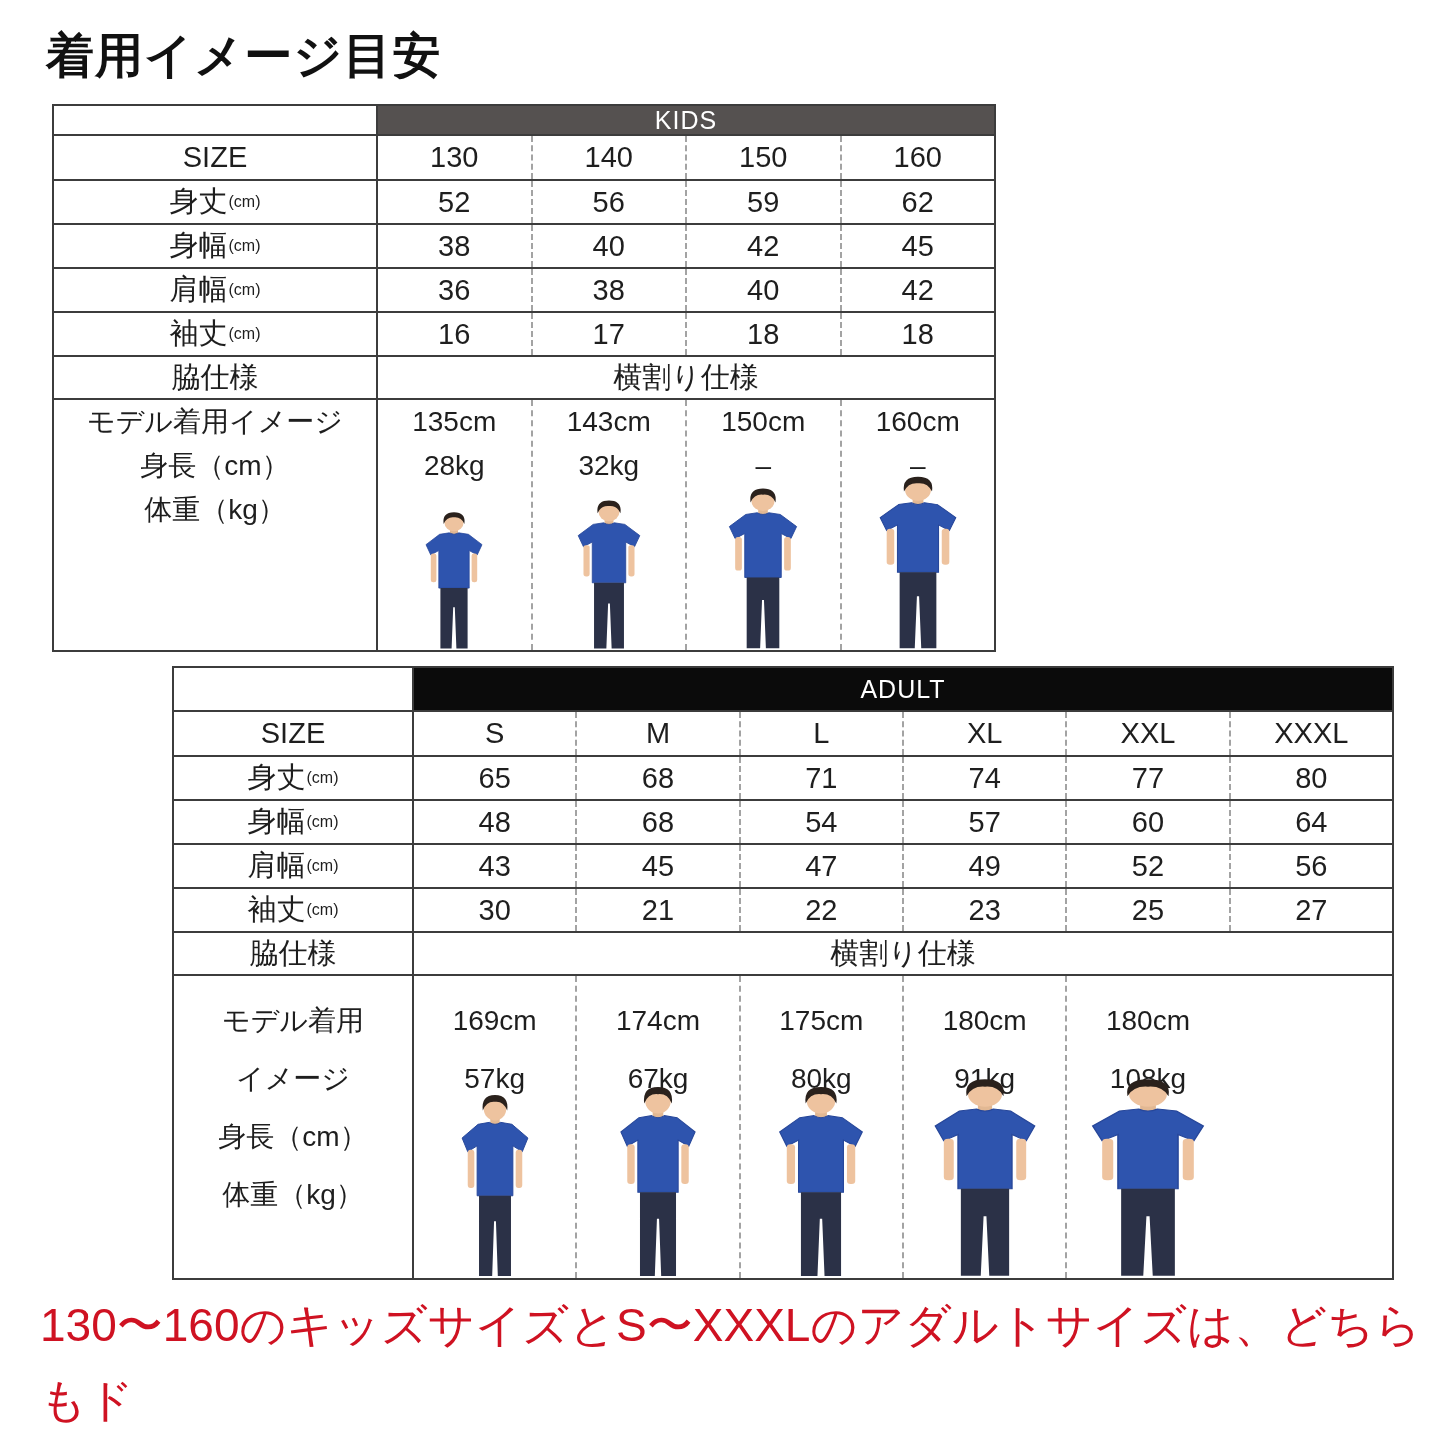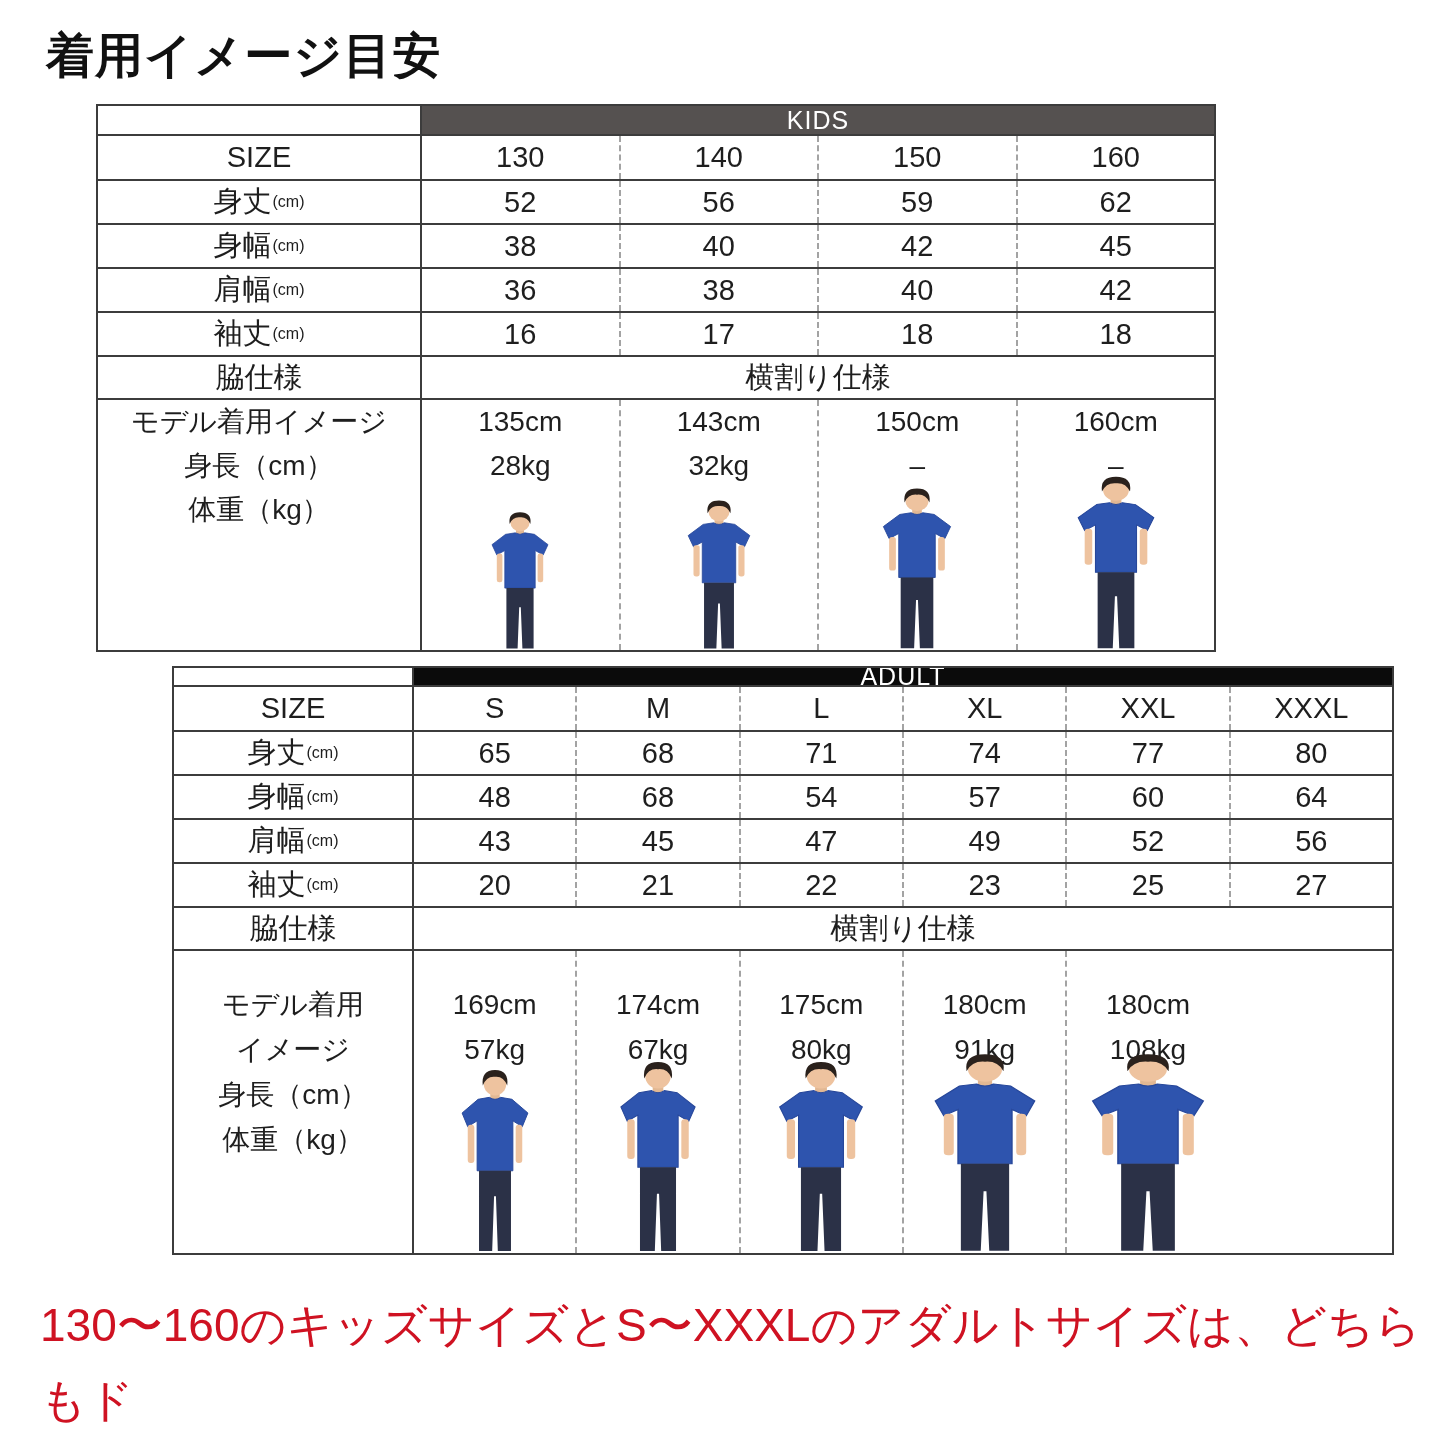--- a/index.html
+++ b/index.html
@@ -17,40 +17,40 @@
   .tr:last-child{border-bottom:none;}
   .td{display:flex;align-items:center;justify-content:center;box-sizing:border-box;overflow:hidden;}
   .td.v{border-left:2px dashed #a3a3a3;}
   .td.vs{border-left:2px solid #3c3c3c;}
   .group{grid-column:2/-1;color:#fff;font-size:25px;letter-spacing:1px;}
   .span-all{grid-column:2/-1;}
   .lbl{font-size:29px;}
   .unit{font-size:16px;margin-left:1px;}
   .num{font-size:29px;}
   
-  .kids{left:52px;top:104px;width:1120px;margin-left:44px;}
+  .kids{left:52px;top:104px;width:944px;}
   .kids .tr{grid-template-columns:322px repeat(4,1fr);}
   .kids .tr.head{height:30px;}
   .kids .tr.rsize{height:45px;}
   .kids .tr.r{height:44px;}
   .kids .tr.rspec{height:43px;}
   .kids .tr.rmodel{height:250px;}
   
   .adult{left:172px;top:666px;width:1222px;}
   .adult .tr{grid-template-columns:238px repeat(6,1fr);}
-  .adult .tr.head{height:19px;text-align:center;}
+  .adult .tr.head{height:44px;text-align:center;}
   .adult .tr.rsize{height:45px;}
   .adult .tr.r{height:44px;}
   .adult .tr.rspec{height:43px;}
   .adult .tr.rmodel{height:302px;}
   
   .modelcell{position:relative;display:flex;flex-direction:column;align-items:center;justify-content:flex-start;}
   .mline{font-size:28px;line-height:44px;text-align:center;}
   .kids .mtext{}
-  .adult .mtext{padding-top:31px;}
+  .adult .mtext{padding-top:22px;gap:13px;}
   .adult .mline{line-height:45px;}
   .mtext{display:flex;flex-direction:column;align-items:center;}
   .ph{position:absolute;bottom:0;left:50%;transform:translateX(-50%);line-height:0;}
   
   .footnote{
     position:absolute;left:40px;top:1288px;width:1400px;
     font-size:46px;line-height:75px;color:#cf1222;
   }
 </style>
 </head>
@@ -249,21 +249,21 @@
     <div class="td v num">49</div>
     <div class="td v num">52</div>
     <div class="td v num">56</div>
   </div>
 
   <div class="tr r">
     <div class="td">
       <span class="lbl">袖丈</span>
         <span class="unit">(cm)</span>
     </div>
-    <div class="td vs num">20</div>
+    <div class="td vs num">30</div>
     <div class="td v num">21</div>
     <div class="td v num">22</div>
     <div class="td v num">23</div>
     <div class="td v num">25</div>
     <div class="td v num">27</div>
   </div>
 
   <div class="tr rspec">
     <div class="td lbl">脇仕様</div>
     <div class="td vs span-all lbl">横割り仕様</div>

